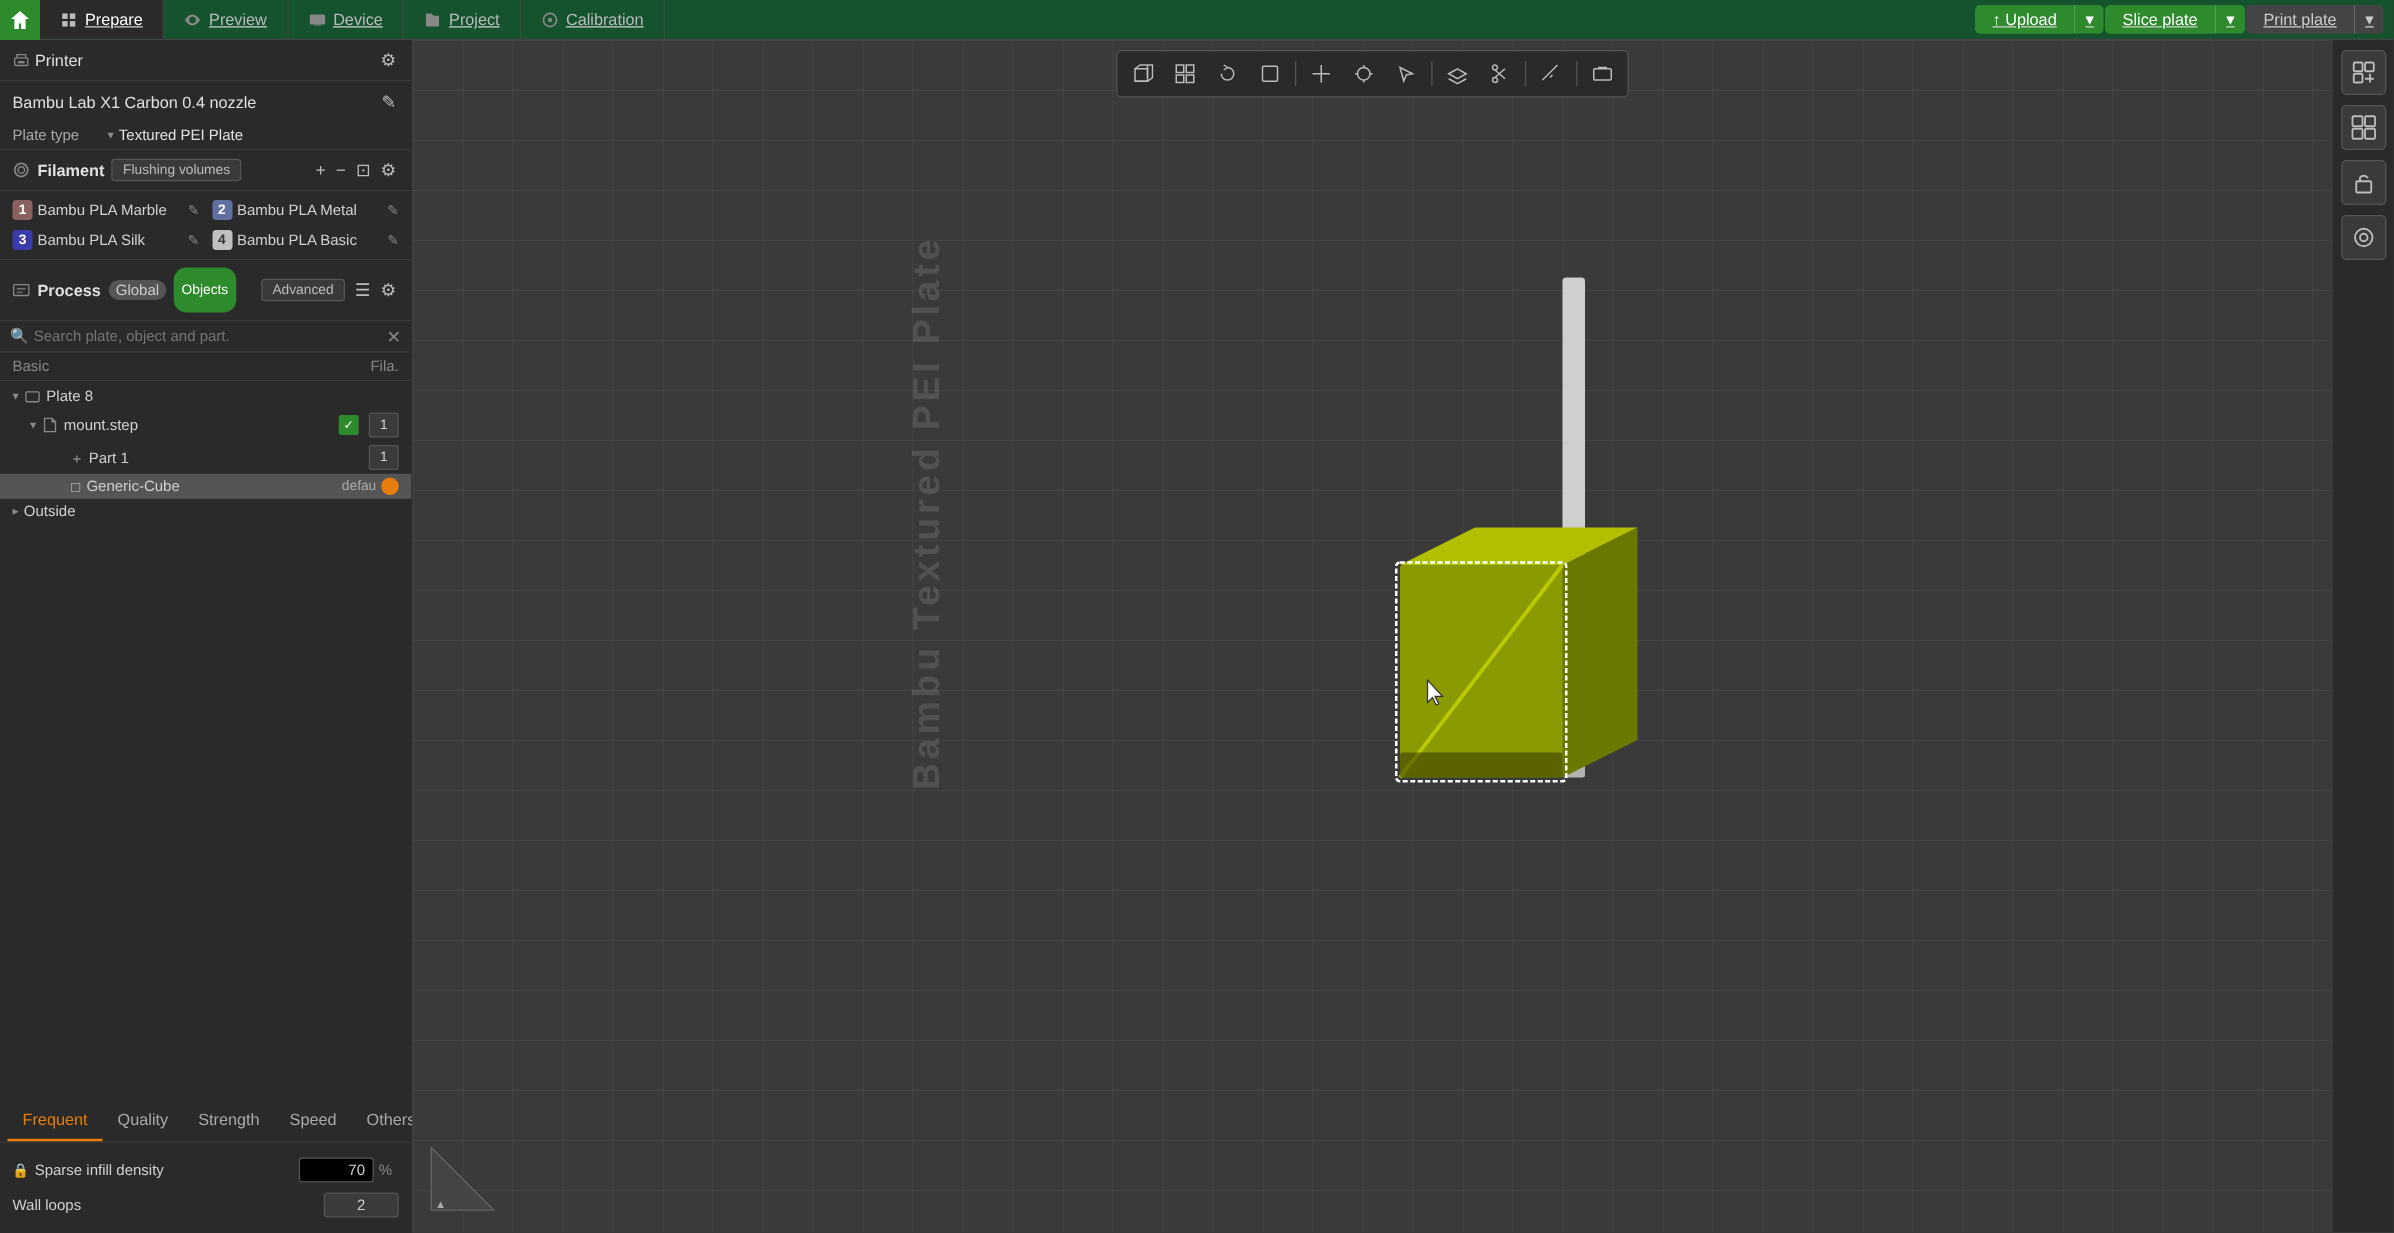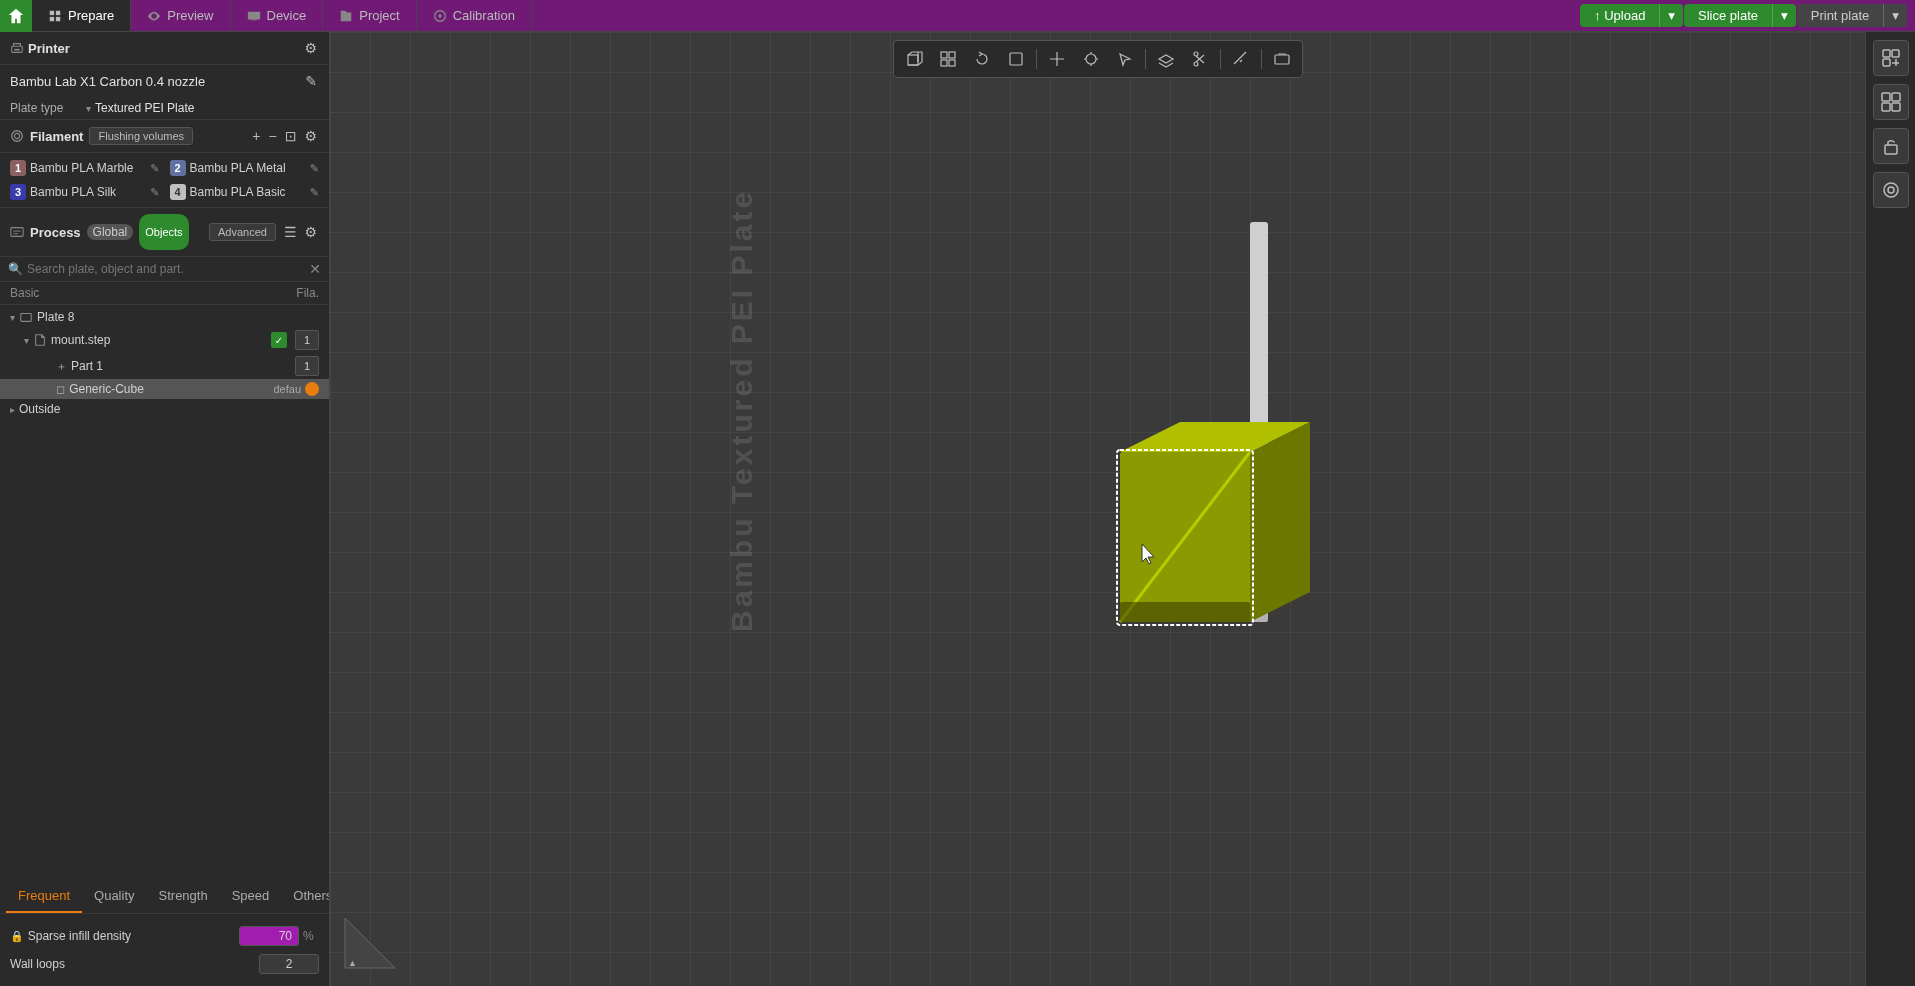--- a/index.html
+++ b/index.html
@@ -1,19 +1,19 @@
 <!DOCTYPE html>
 <html><head>
   <meta charset="utf-8">
   <style>
     * { box-sizing: border-box; margin: 0; padding: 0; }
     body { font-family: 'Segoe UI', Arial, sans-serif; font-size: 12px; background: #3c3c3c; color: #d0d0d0; width: 1915px; height: 986px; overflow: hidden; display: flex; flex-direction: column; }
 
     
-    .topbar { height: 32px; background: #701a75; display: flex; align-items: center; border-bottom: 1px solid #444; flex-shrink: 0; }
+    .topbar { height: 32px; background: #14532d; display: flex; align-items: center; border-bottom: 1px solid #444; flex-shrink: 0; text-decoration: underline; }
     .topbar-home { width: 32px; height: 32px; background: #2d8a2d; display: flex; align-items: center; justify-content: center; cursor: pointer; flex-shrink: 0; }
     .topbar-home svg { width: 18px; height: 18px; fill: white; }
     .topbar-tabs { display: flex; height: 100%; }
     .topbar-tab { display: flex; align-items: center; padding: 0 16px; cursor: pointer; font-size: 13px; color: #bbb; border-right: 1px solid #444; gap: 6px; }
     .topbar-tab.active { background: #2a2a2a; color: white; }
     .topbar-tab svg { width: 14px; height: 14px; }
     .topbar-right { margin-left: auto; display: flex; align-items: center; gap: 1px; padding-right: 8px; }
     .btn-upload { background: #2d8a2d; color: white; border: none; padding: 4px 14px; border-radius: 4px; cursor: pointer; font-size: 13px; display: flex; align-items: center; gap: 4px; }
     .btn-slice { background: #2d8a2d; color: white; border: none; padding: 4px 14px; border-radius: 4px; cursor: pointer; font-size: 13px; }
     .btn-print { background: #444; color: #ccc; border: none; padding: 4px 14px; border-radius: 4px; cursor: pointer; font-size: 13px; display: flex; align-items: center; gap: 4px; }
@@ -23,21 +23,21 @@
     .btn-group .btn-arrow-dark { border-radius: 0 4px 4px 0; border-left: 1px solid rgba(255,255,255,0.2); padding: 4px 8px; background: #444; color: #ccc; border-top: none; border-right: none; border-bottom: none; cursor: pointer; }
 
     
     .main { display: flex; flex: 1; overflow: hidden; }
 
     
     .left-panel { width: 330px; background: #2a2a2a; display: flex; flex-direction: column; flex-shrink: 0; border-right: 1px solid #444; overflow-y: auto; }
 
     
     .section-header { display: flex; align-items: center; justify-content: space-between; padding: 6px 10px; border-bottom: 1px solid #3a3a3a; }
-    .section-title { font-size: 13px; font-weight: 700; color: #e0e0e0; display: flex; align-items: center; gap: 4px; }
+    .section-title { font-size: 13px; font-weight: 400; color: #e0e0e0; display: flex; align-items: center; gap: 4px; }
     .printer-name { padding: 6px 10px; font-size: 13px; color: #e0e0e0; display: flex; justify-content: space-between; align-items: center; }
     .plate-type-row { display: flex; align-items: center; padding: 4px 10px; gap: 6px; border-bottom: 1px solid #3a3a3a; }
     .plate-type-label { color: #aaa; font-size: 12px; min-width: 70px; }
     .plate-type-value { font-size: 12px; color: #e0e0e0; display: flex; align-items: center; gap: 4px; }
 
     
     .filament-header { display: flex; align-items: center; padding: 6px 10px; border-bottom: 1px solid #3a3a3a; gap: 6px; }
     .filament-label { font-size: 13px; font-weight: 600; color: #e0e0e0; }
     .btn-flushing { background: #3a3a3a; border: 1px solid #555; color: #bbb; padding: 2px 8px; border-radius: 3px; font-size: 11px; cursor: pointer; }
     .filament-controls { display: flex; gap: 4px; margin-left: auto; align-items: center; }
@@ -79,21 +79,21 @@
     .bottom-tabs { display: flex; border-bottom: 1px solid #3a3a3a; padding: 0 6px; }
     .bottom-tab { padding: 8px 12px; cursor: pointer; font-size: 13px; color: #aaa; border-bottom: 2px solid transparent; }
     .bottom-tab.active { color: #e87d0d; border-bottom-color: #e87d0d; }
 
     
     .settings-area { padding: 8px 10px; }
     .setting-row { display: flex; align-items: center; padding: 4px 0; }
     .setting-label { flex: 1; font-size: 12px; color: #d0d0d0; display: flex; align-items: center; gap: 4px; }
     .lock-icon { color: #888; font-size: 11px; }
     .setting-value { display: flex; align-items: center; gap: 4px; }
-    .setting-input { width: 60px; background: #a21caf; border: 1px solid #555; color: #d0d0d0; padding: 2px 6px; font-size: 12px; border-radius: 3px; text-align: right; }
+    .setting-input { width: 60px; background: #000000; border: 1px solid #555; color: #d0d0d0; padding: 2px 6px; font-size: 12px; border-radius: 3px; text-align: right; }
     .setting-unit { color: #888; font-size: 12px; width: 16px; }
     .stepper-input { width: 60px; background: #3a3a3a; border: 1px solid #555; color: #d0d0d0; padding: 2px 6px; font-size: 12px; border-radius: 3px; text-align: center; }
 
     
     .viewport { flex: 1; position: relative; background: #3c3c3c; overflow: hidden; }
 
     
     .grid-bg { position: absolute; inset: 0; background-color: #3a3a3a; background-image:
       linear-gradient(rgba(255,255,255,0.05) 1px, transparent 1px),
       linear-gradient(90deg, rgba(255,255,255,0.05) 1px, transparent 1px);

